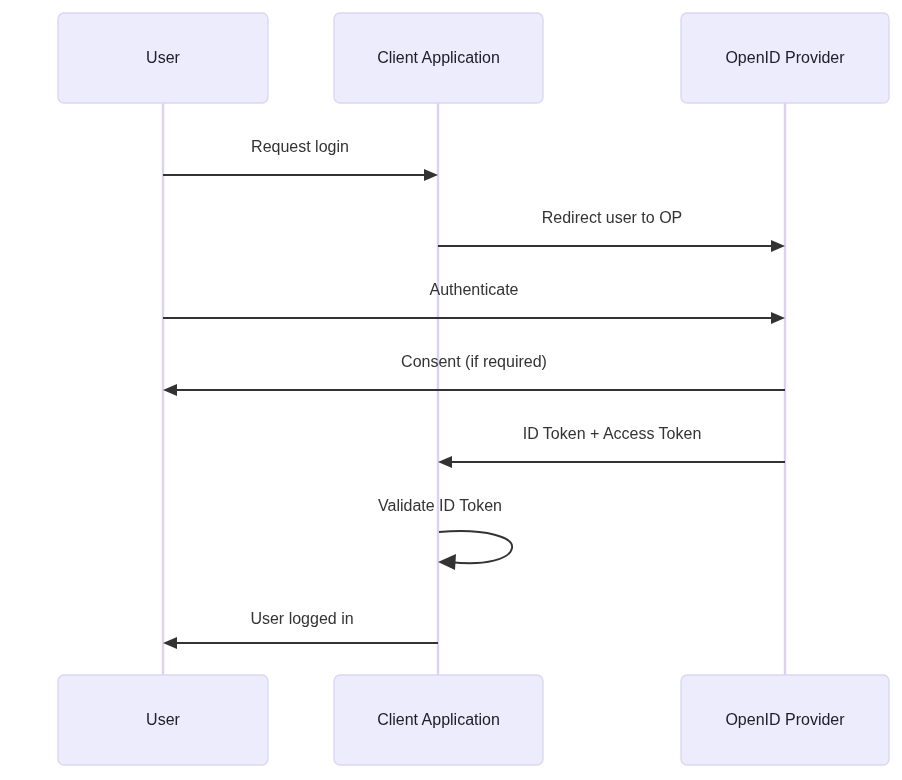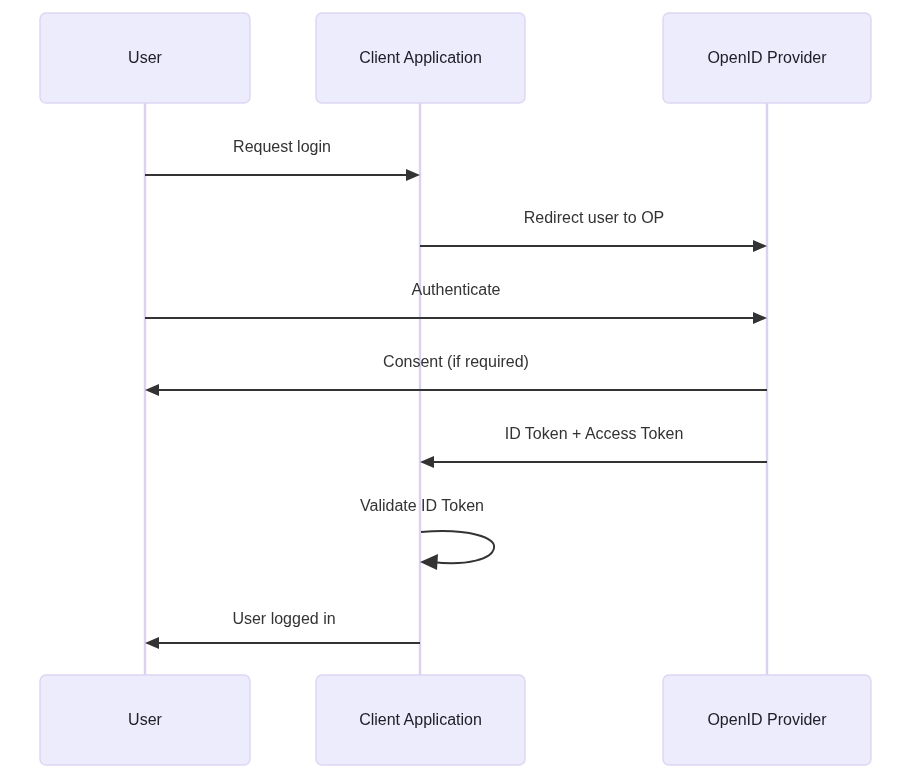--- a/index.html
+++ b/index.html
@@ -11,20 +11,21 @@
   body {
     width: 902px;
     height: 780px;
     font-family: "Liberation Sans", "DejaVu Sans", sans-serif;
     overflow: hidden;
   }
   #diagram-root {
     position: relative;
     width: 816px;
     height: 780px;
+    margin-left: 18px;
   }
   svg#sequence-svg {
     display: block;
     width: 902px;
     height: 780px;
   }
   .actor-box {
     fill: #ececfc;
     stroke: #ddd6f3;
     stroke-width: 1.4px;

